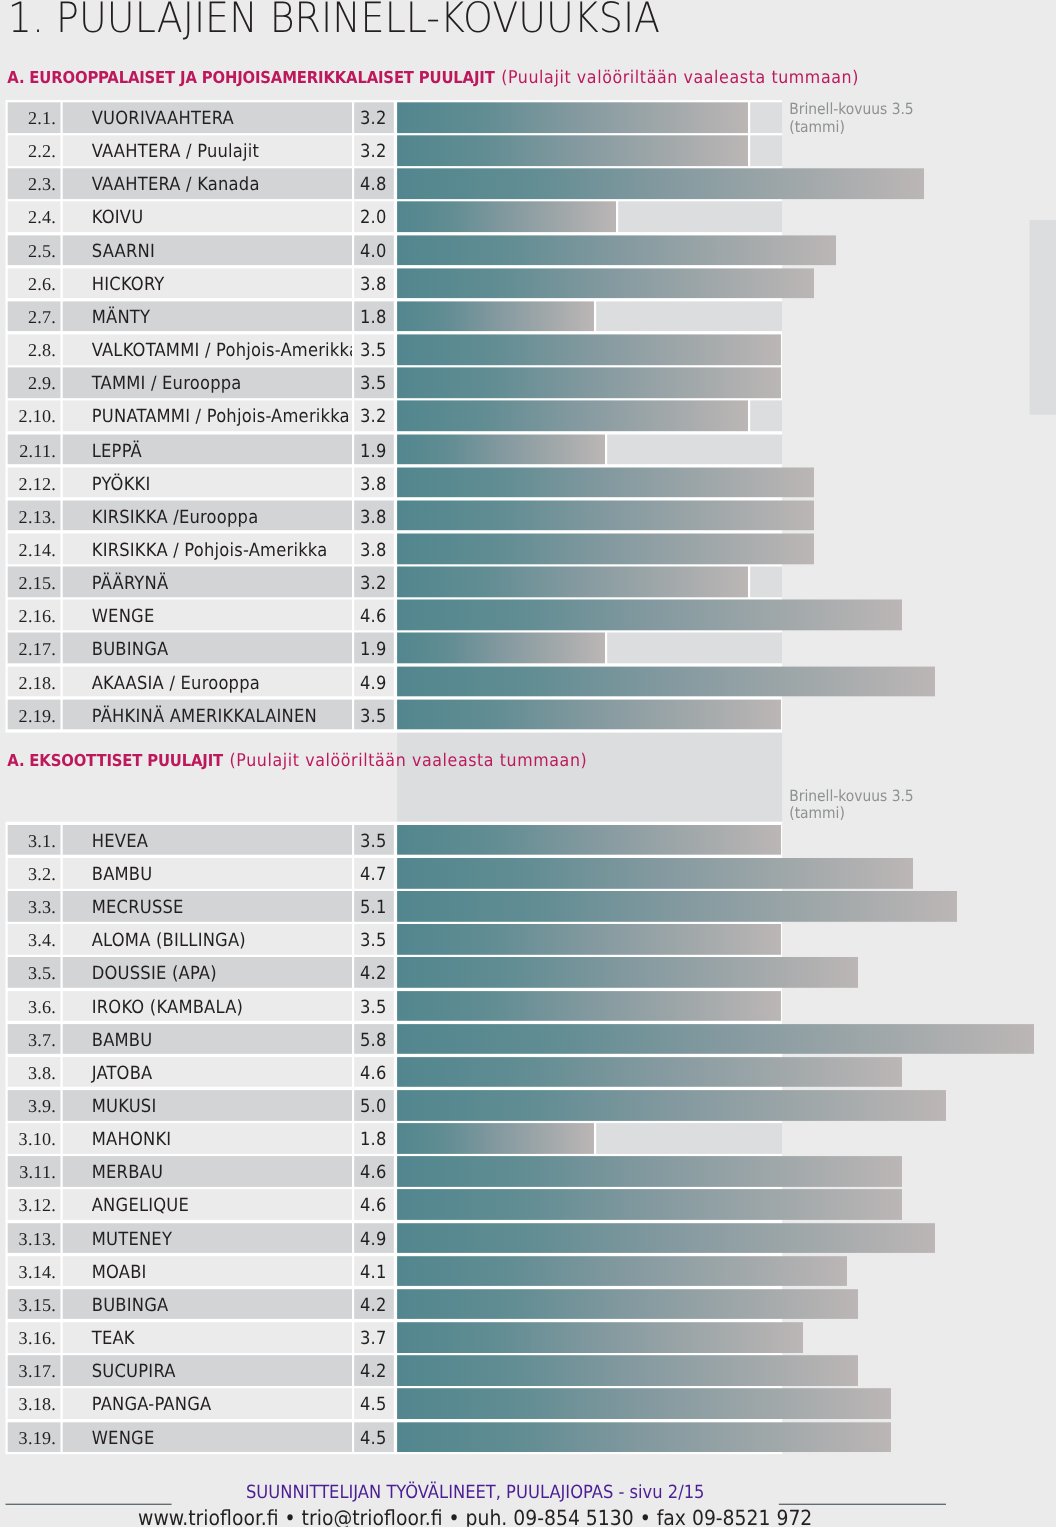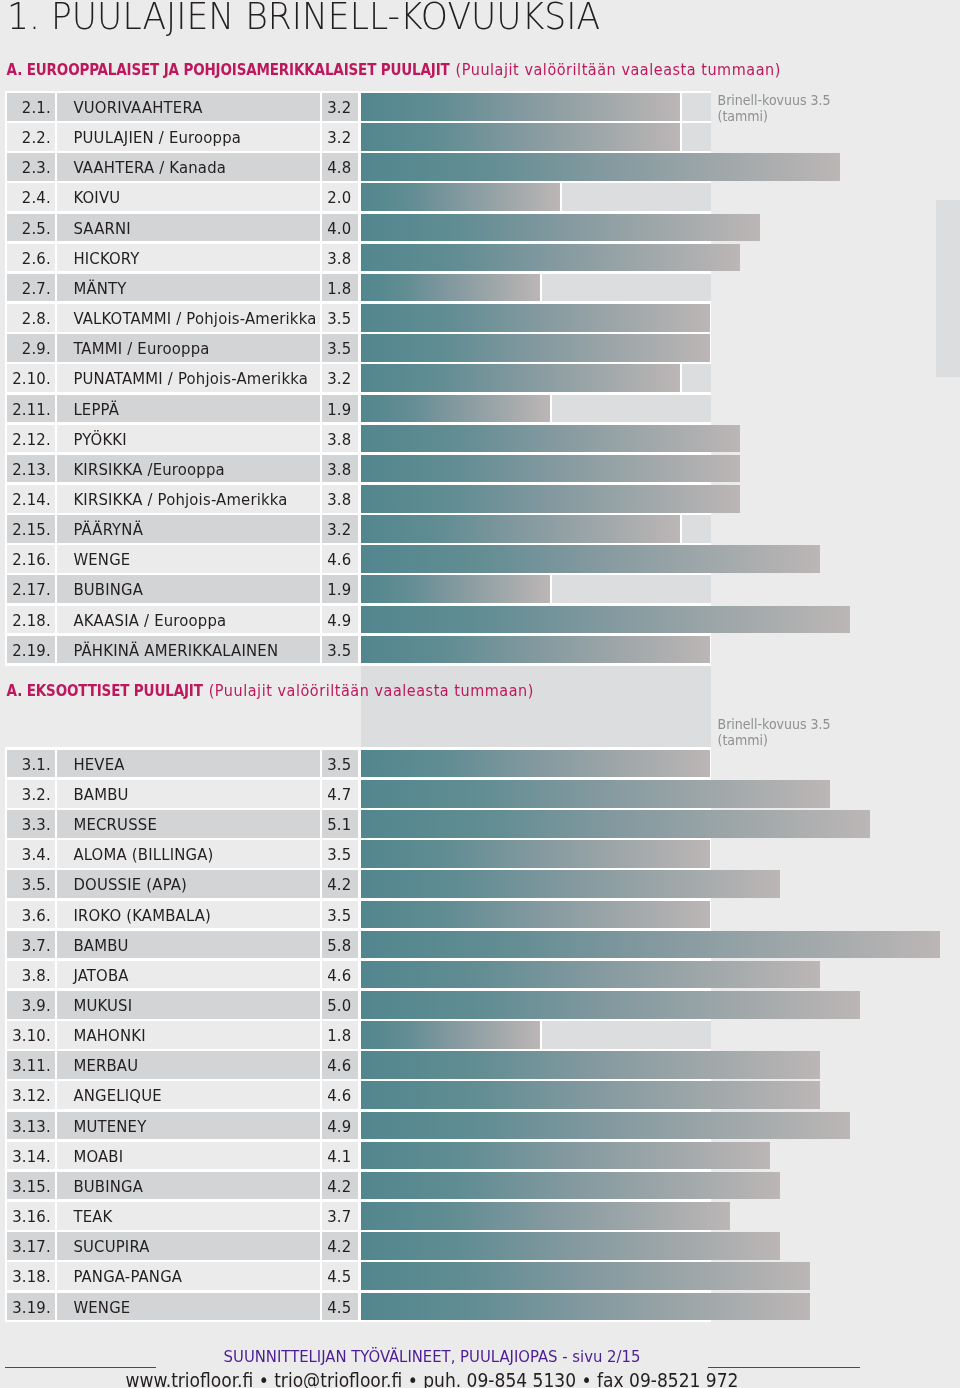--- a/index.html
+++ b/index.html
@@ -24,22 +24,22 @@
   .sect-head{position:absolute;left:6.6px;white-space:nowrap;color:#be185d;}
   .sect-head .hb{font-weight:bold;font-size:15px;letter-spacing:-0.15px;}
   .sect-head .hn{font-weight:normal;font-size:16px;letter-spacing:0.55px;padding-left:1.4px;}
 
   .legend{position:absolute;font-size:14px;color:#8e9192;line-height:16.2px;white-space:nowrap;}
 
   .row{position:absolute;left:0;height:27.6px;}
   .cell{position:absolute;top:0;height:27.6px;box-sizing:border-box;
         font-size:16.5px;font-weight:normal;letter-spacing:0.2px;
         line-height:29.4px;color:#231f20;overflow:hidden;white-space:nowrap;}
-  .c-num{left:7.3px;width:47.8px;text-align:right;padding-right:4.2px;}
-  .c-name{left:57.4px;width:262.4px;padding-left:16px;}
+  .c-num{left:7.3px;width:47.8px;text-align:right;padding-right:4.2px;font-family:Liberation Serif, serif;}
+  .c-name{left:57.4px;width:262.4px;padding-left:26px;}
   .c-val{left:321.8px;width:35.9px;text-align:right;padding-right:6.3px;}
   .rowplot{position:absolute;top:0;height:27.6px;background:#dcdddf;}
   .bar{position:absolute;left:361px;top:0;height:27.6px;}
   .odd .cell{background:#d2d4d5;}
   .even .cell{background:#eaebea;}
 
   .footer-line{position:absolute;left:0;width:864px;text-align:center;white-space:nowrap;}
   .f1{font-size:16.5px;color:#4c1d95;}
   .f2{font-size:19px;color:#231f20;}
   .frule{position:absolute;height:1.8px;background:#434f57;}
@@ -69,21 +69,21 @@
       </div>
       <div class="row odd" style="top: 93px;">
         <div class="cell c-num"><span>2.1.</span></div>
         <div class="cell c-name"><span>VUORIVAAHTERA</span></div>
         <div class="cell c-val"><span>3.2</span></div>
         <div class="rowplot" style="left: 681.6px; width: 29.4px;"></div>
         <div class="bar" style="width: 318.6px; background: linear-gradient(to right, rgb(82, 134, 142) 0%, rgb(97, 141, 147) 25%, rgb(130, 153, 159) 50%, rgb(159, 167, 169) 75%, rgb(188, 182, 182) 100%);"></div>
       </div>
       <div class="row even" style="top: 123.15px;">
         <div class="cell c-num"><span>2.2.</span></div>
-        <div class="cell c-name"><span>PUULAJIEN / Eurooppa</span></div>
+        <div class="cell c-name"><span>VAAHTERA / Puulajit</span></div>
         <div class="cell c-val"><span>3.2</span></div>
         <div class="rowplot" style="left: 681.6px; width: 29.4px;"></div>
         <div class="bar" style="width: 318.6px; background: linear-gradient(to right, rgb(82, 134, 142) 0%, rgb(97, 141, 147) 25%, rgb(130, 153, 159) 50%, rgb(159, 167, 169) 75%, rgb(188, 182, 182) 100%);"></div>
       </div>
       <div class="row odd" style="top: 153.3px;">
         <div class="cell c-num"><span>2.3.</span></div>
         <div class="cell c-name"><span>VAAHTERA / Kanada</span></div>
         <div class="cell c-val"><span>4.8</span></div>
         <div class="rowplot" style="left: 841.6px; width: 0px;"></div>
         <div class="bar" style="width: 478.6px; background: linear-gradient(to right, rgb(82, 134, 142) 0%, rgb(97, 141, 147) 25%, rgb(130, 153, 159) 50%, rgb(159, 167, 169) 75%, rgb(188, 182, 182) 100%);"></div>

